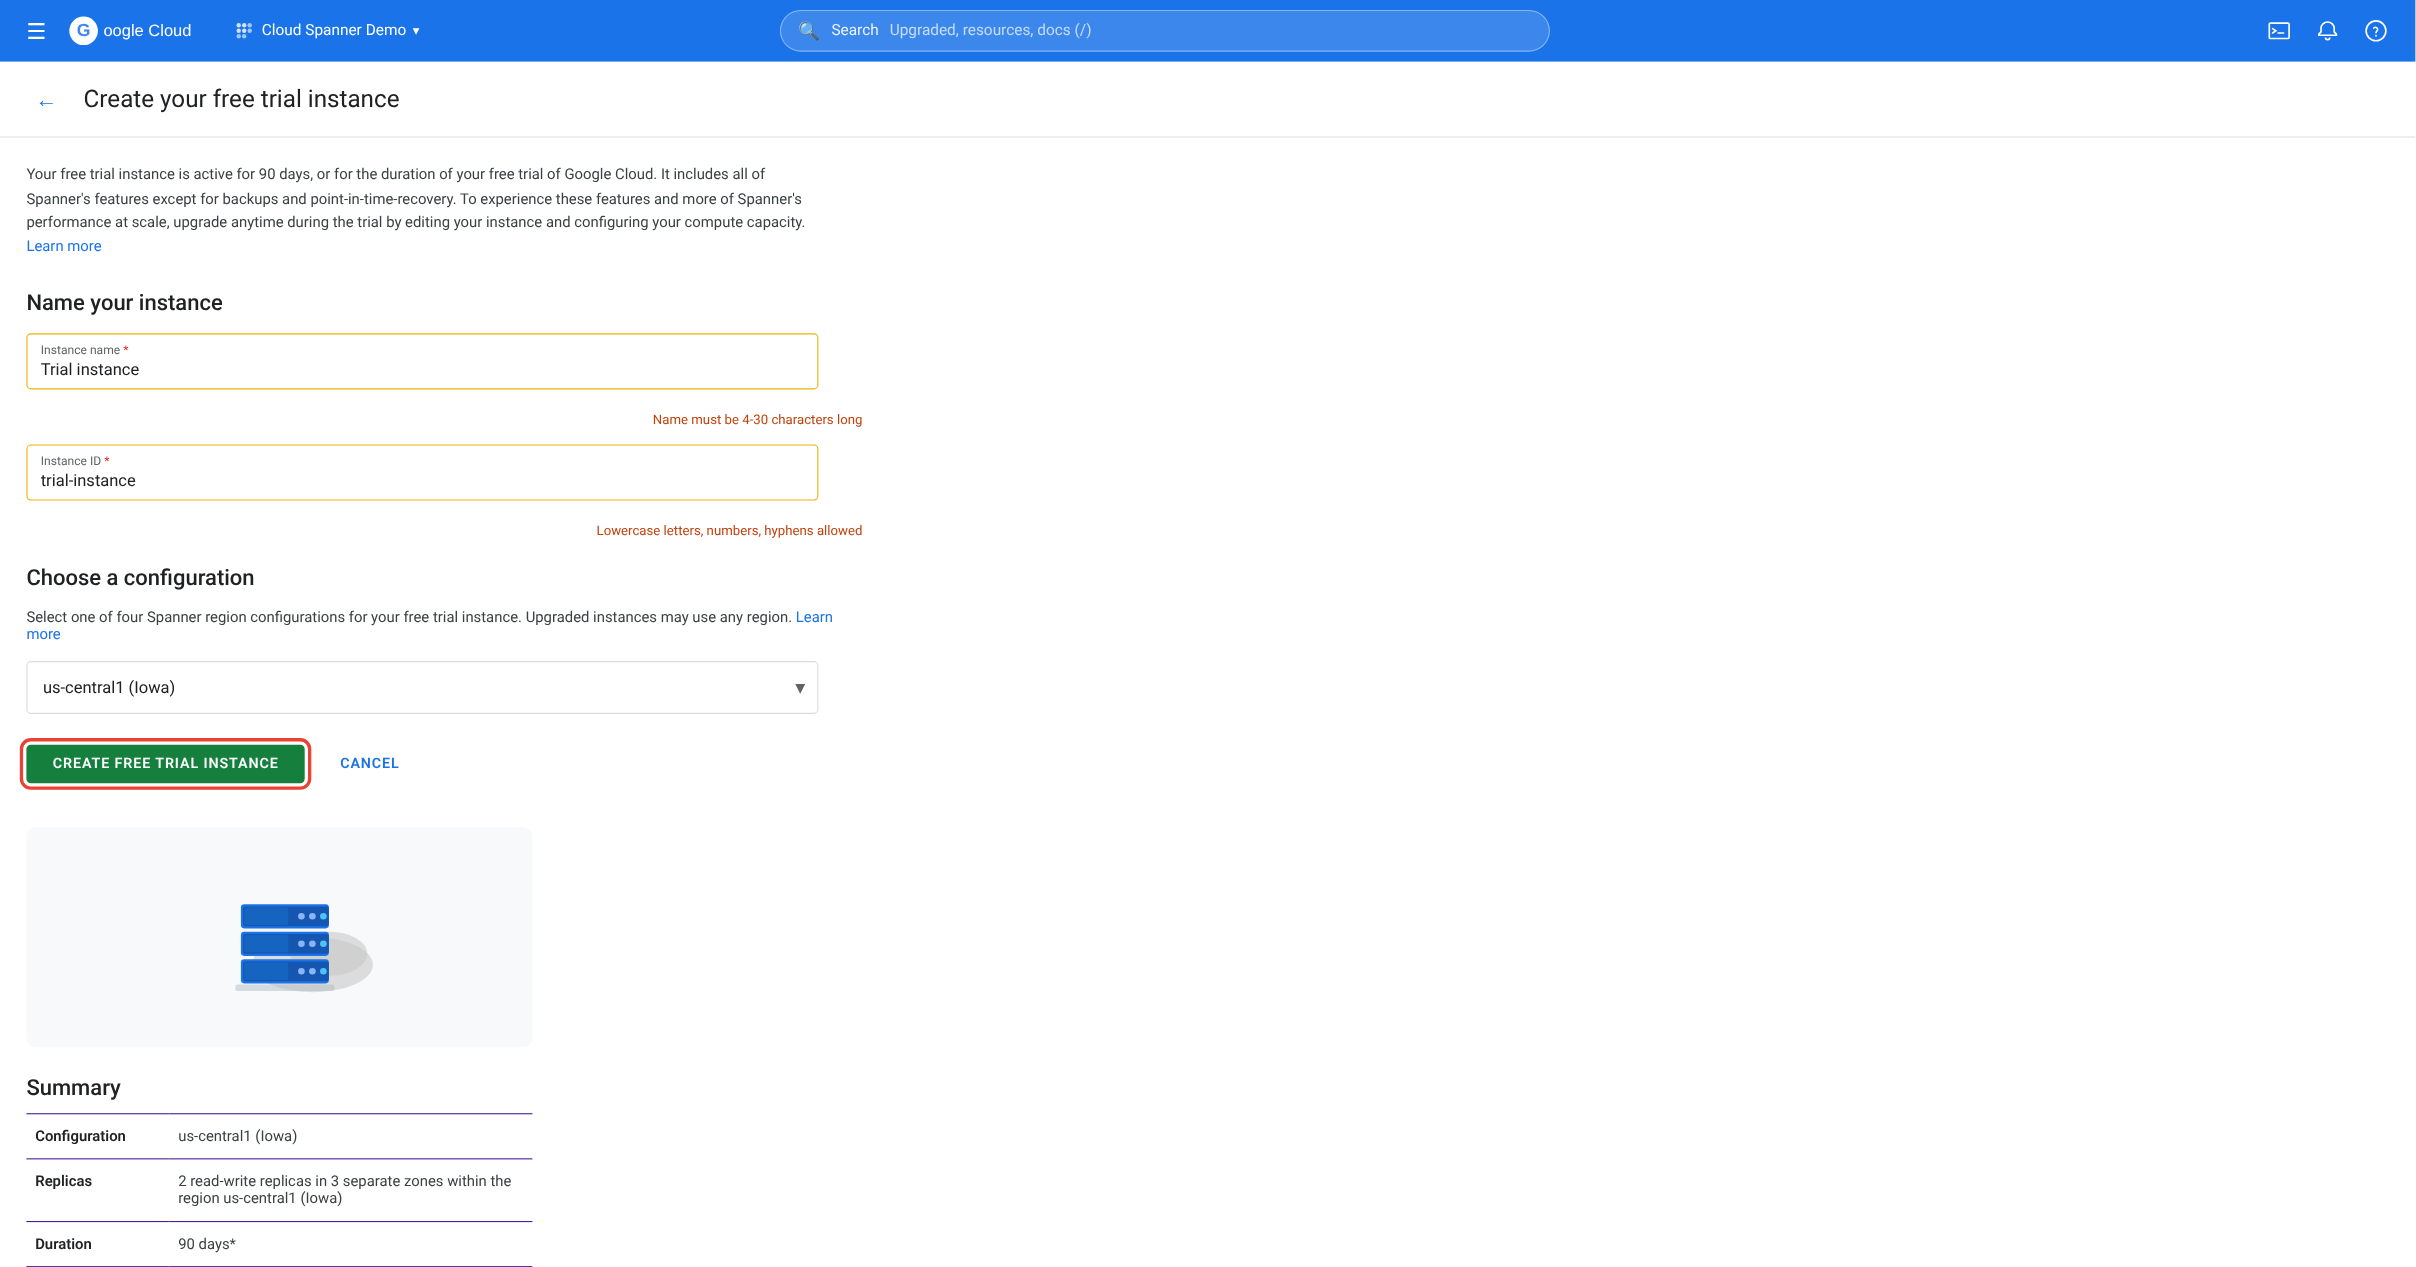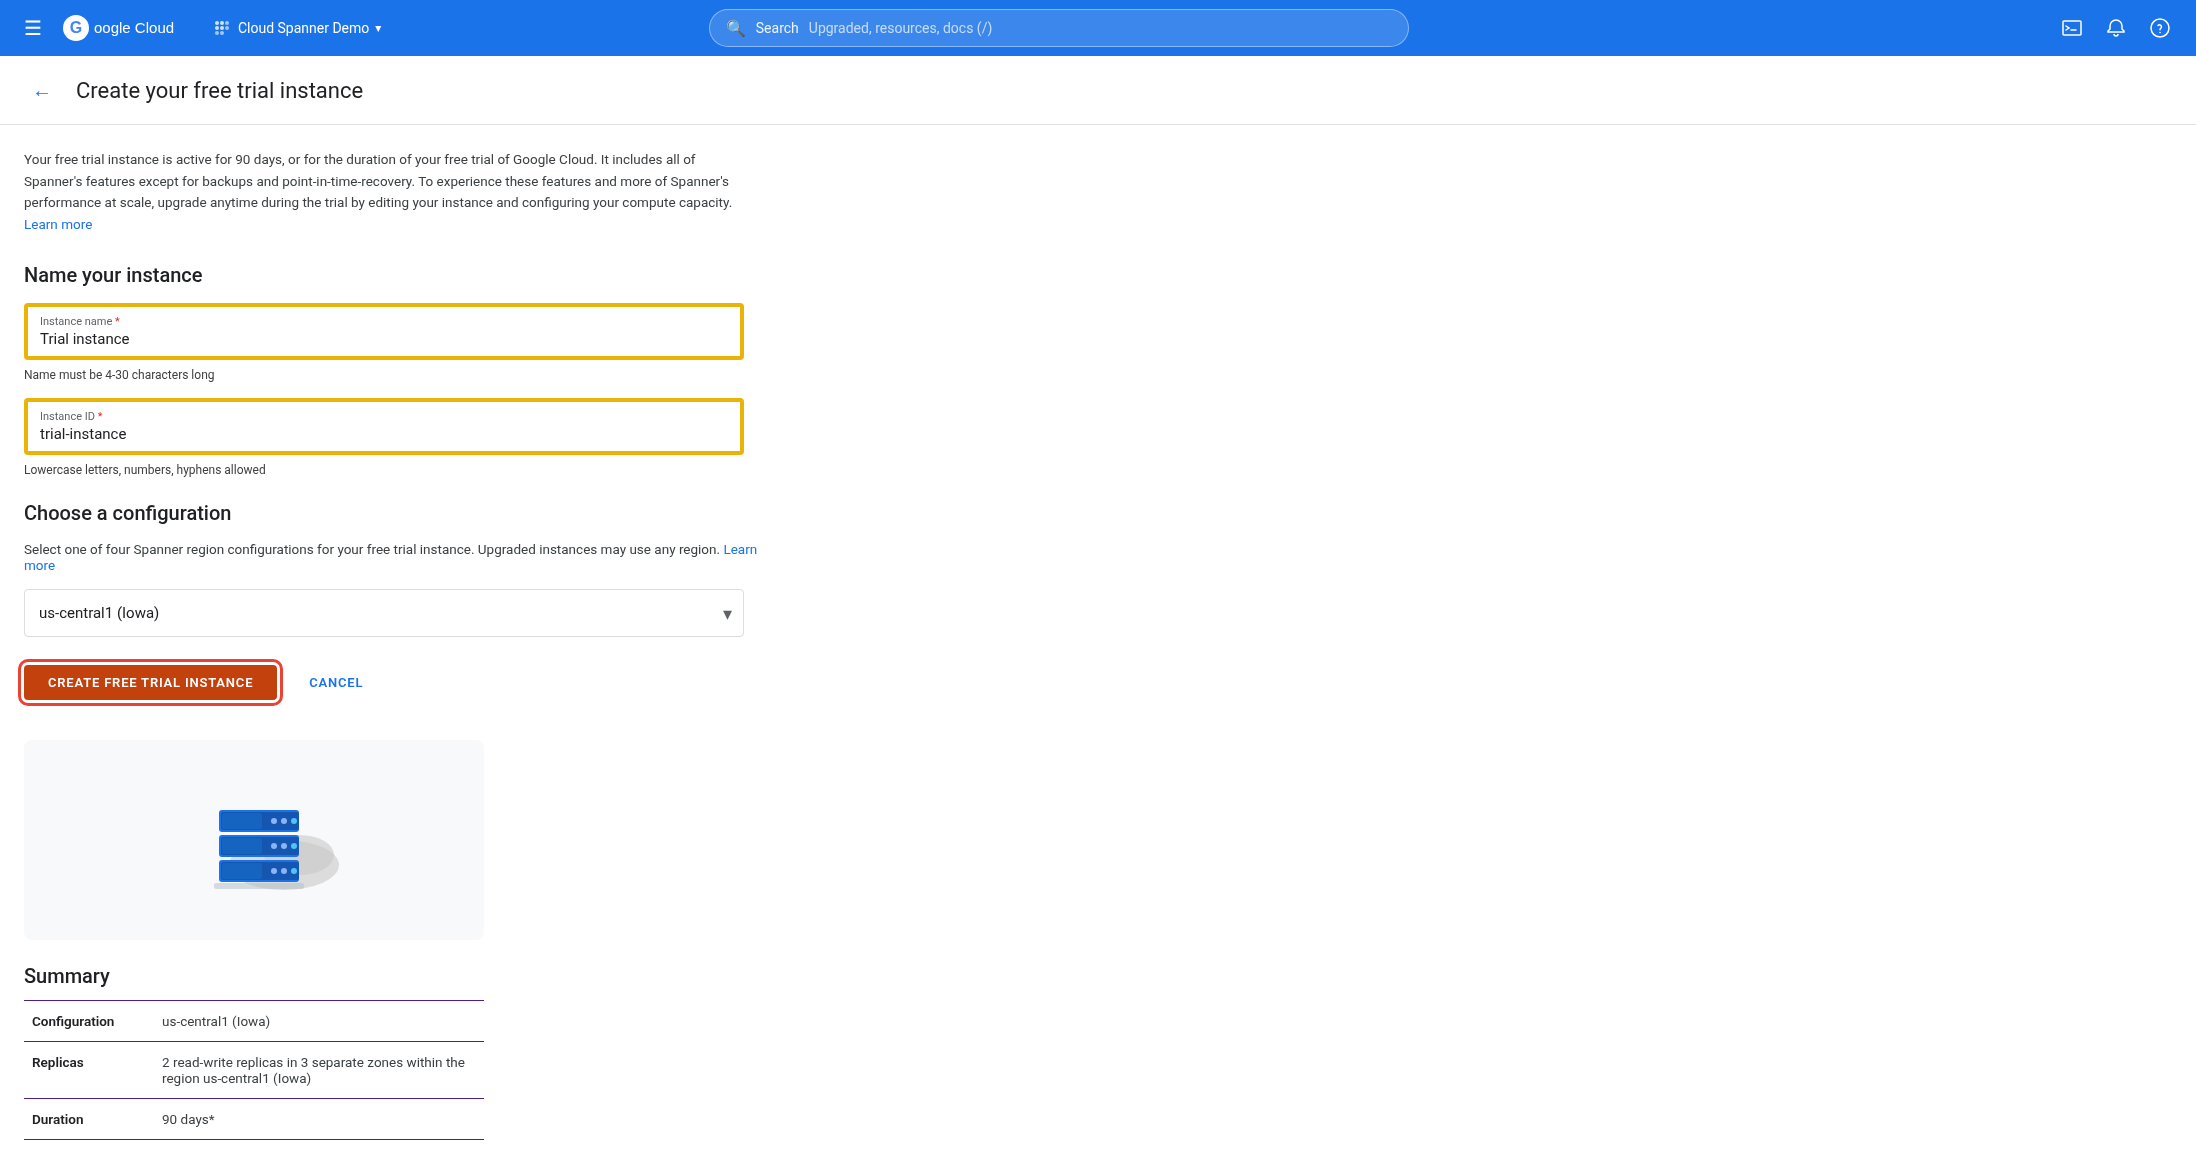--- a/index.html
+++ b/index.html
@@ -84,21 +84,21 @@
       font-size: 20px;
       font-weight: 500;
       color: #202124;
       margin-bottom: 16px;
     }
 
     
     .form-group { margin-bottom: 8px; }
     .field-container {
       position: relative;
-      border: 4px solid #eab308;
+      border: 1px solid #eab308;
       border-radius: 4px;
       padding: 8px 12px 8px 12px;
       background: #fff;
       max-width: 720px;
     }
     .field-label {
       font-size: 11px;
       color: #5f6368;
       display: block;
       margin-bottom: 2px;
@@ -108,23 +108,24 @@
       border: none;
       outline: none;
       font-size: 15px;
       color: #202124;
       width: 100%;
       background: transparent;
       font-family: inherit;
     }
     .field-hint {
       font-size: 12px;
-      color: #404040;
-      margin-top: 8px;
+      color: #c2410c;
+      margin-top: 20px;
       margin-bottom: 16px;
+      text-align: right;
     }
 
     
     .config-section { margin-top: 24px; }
     .config-desc {
       font-size: 13.5px;
       color: #3c4043;
       margin-bottom: 16px;
     }
     .config-desc a { color: #1a73e8; text-decoration: none; }
@@ -158,21 +159,21 @@
     }
 
     
     .button-row {
       display: flex;
       align-items: center;
       gap: 24px;
       margin-top: 28px;
     }
     .btn-create {
-      background: #c2410c;
+      background: #15803d;
       color: #fff;
       border: none;
       border-radius: 4px;
       padding: 10px 24px;
       font-size: 13px;
       font-weight: 600;
       letter-spacing: 0.8px;
       cursor: pointer;
       text-transform: uppercase;
       font-family: inherit;

